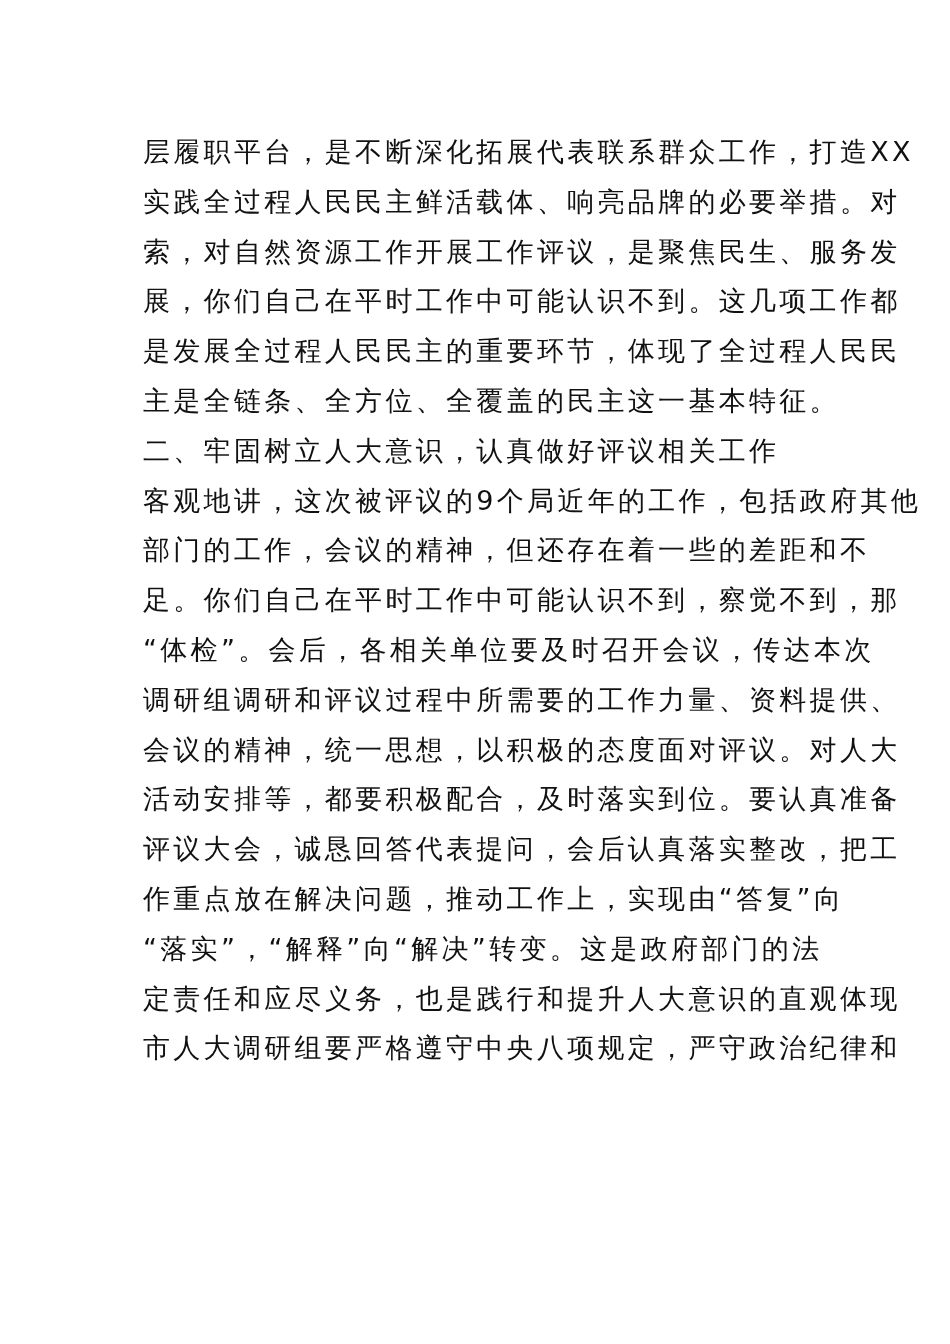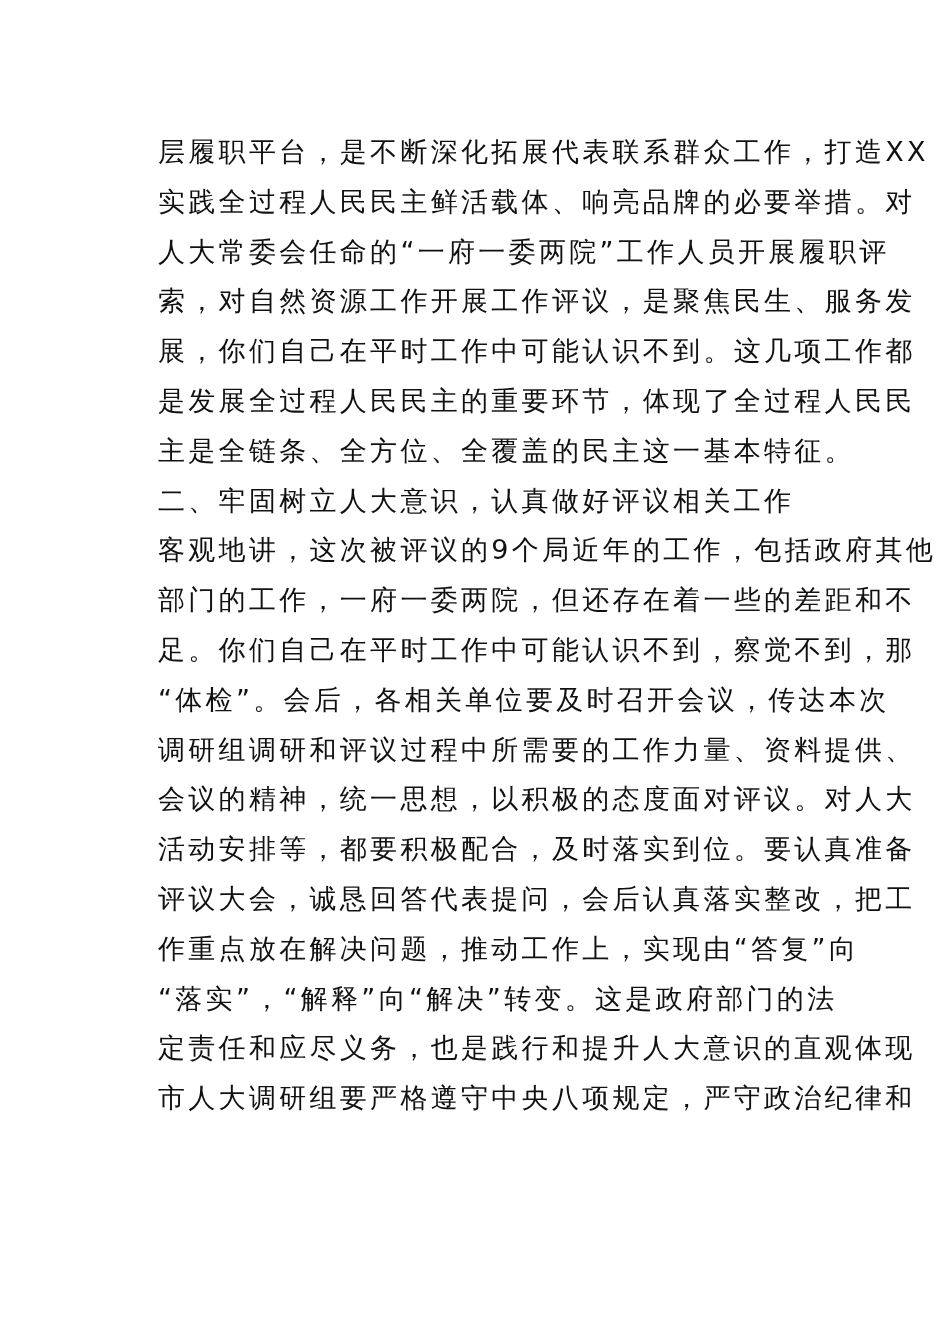--- a/index.html
+++ b/index.html
@@ -1,47 +1,46 @@
 <!DOCTYPE html>
 <html><head>
 <meta charset="utf-8">
 <style>
   html, body { margin: 0; padding: 0; background: #ffffff; }
   body { width: 950px; height: 1344px; position: relative; overflow: hidden; }
   .page {
     position: absolute;
-    left: 158px;
+    left: 143px;
     top: 127px;
     width: 662px;
     font-family: "DejaVu Sans", "Liberation Sans", sans-serif;
     font-size: 27px;
     line-height: 49.8px;
     color: #111111;
     letter-spacing: 3.3px;
   }
   .line { display: block; white-space: nowrap; text-align: justify; text-align-last: justify; height: 49.8px; }
   .line.last { text-align-last: left; }
 </style>
 </head>
 <body>
 
 <div class="page">
   <div>
     <span class="line">层履职平台，是不断深化拓展代表联系群众工作，打造XX</span>
     <span class="line">实践全过程人民民主鲜活载体、响亮品牌的必要举措。对</span>
-    <span class="line">人大常委会任命的“一府一委两院”工作人员开展履职评</span>
     <span class="line">索，对自然资源工作开展工作评议，是聚焦民生、服务发</span>
     <span class="line">展，你们自己在平时工作中可能认识不到。这几项工作都</span>
     <span class="line">是发展全过程人民民主的重要环节，体现了全过程人民民</span>
     <span class="line last">主是全链条、全方位、全覆盖的民主这一基本特征。</span>
   </div>
   <span class="line last">二、牢固树立人大意识，认真做好评议相关工作</span>
   <div>
     <span class="line">客观地讲，这次被评议的9个局近年的工作，包括政府其他</span>
-    <span class="line">部门的工作，一府一委两院，但还存在着一些的差距和不</span>
+    <span class="line">部门的工作，会议的精神，但还存在着一些的差距和不</span>
     <span class="line">足。你们自己在平时工作中可能认识不到，察觉不到，那</span>
     <span class="line">“体检”。会后，各相关单位要及时召开会议，传达本次</span>
     <span class="line">调研组调研和评议过程中所需要的工作力量、资料提供、</span>
     <span class="line">会议的精神，统一思想，以积极的态度面对评议。对人大</span>
     <span class="line">活动安排等，都要积极配合，及时落实到位。要认真准备</span>
     <span class="line">评议大会，诚恳回答代表提问，会后认真落实整改，把工</span>
     <span class="line">作重点放在解决问题，推动工作上，实现由“答复”向</span>
     <span class="line">“落实”，“解释”向“解决”转变。这是政府部门的法</span>
     <span class="line">定责任和应尽义务，也是践行和提升人大意识的直观体现</span>
     <span class="line">市人大调研组要严格遵守中央八项规定，严守政治纪律和</span>

